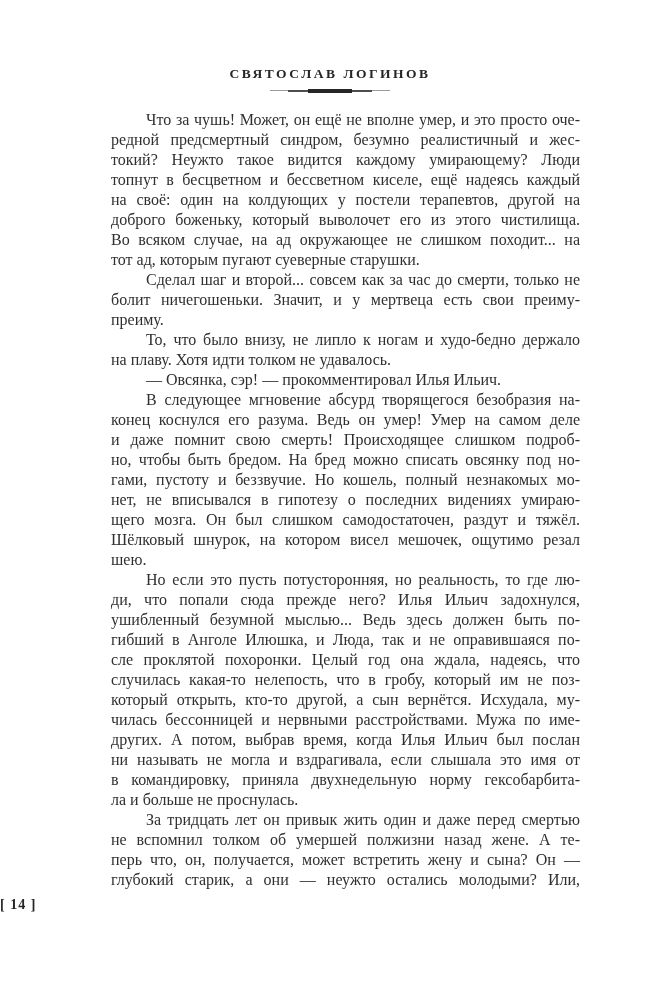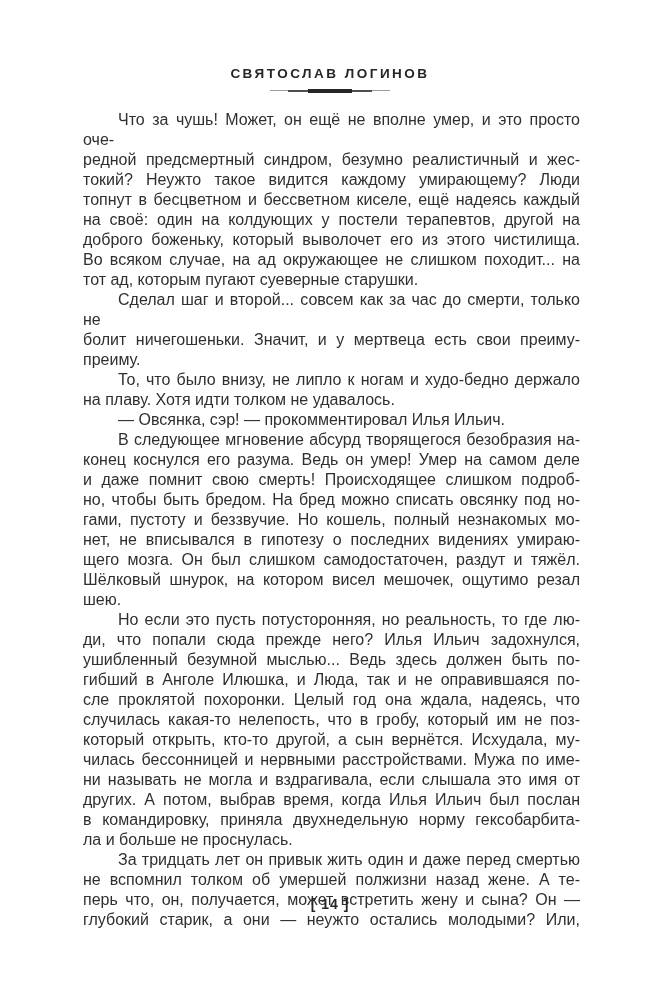--- a/index.html
+++ b/index.html
@@ -5,21 +5,21 @@
   html, body {
     margin: 0;
     padding: 0;
     background: #ffffff;
   }
   .page {
     position: relative;
     width: 660px;
     height: 1001px;
     background: var(--page-bg, #ffffff);
-    font-family: Liberation Sans, sans-serif;
+    font-family: Liberation Serif, serif;
     color: var(--text-color, #2f2f2f);
     overflow: hidden;
   }
   .running-head {
     position: absolute;
     top: 66px;
     left: 0;
     width: 660px;
     text-align: center;
     font-size: 13.5px;
@@ -70,33 +70,33 @@
     margin: 0;
     padding: 0;
   }
   .line {
     font-size: 16px;
     line-height: 20px;
     white-space: normal;
     text-align: justify;
     text-align-last: left;
     color: var(--text-color, #2f2f2f);
+    margin-left: 28px;
   }
   .line.jst {
     text-align-last: justify;
   }
   .line.first {
     text-indent: 35px;
   }
   .page-number {
     position: absolute;
     top: 896px;
     left: 0;
     width: 660px;
-    text-align: center;
     font-size: 14px;
     font-weight: 700;
     letter-spacing: 1px;
     color: var(--heading-color, #262626);
     line-height: 17px;
   }
 </style>
 </head>
 <body>
 
@@ -146,22 +146,22 @@
       </div>
       <div class="para">
         <div class="line first jst">Но если это пусть потусторонняя, но реальность, то где лю-</div>
         <div class="line jst">ди, что попали сюда прежде него? Илья Ильич задохнулся,</div>
         <div class="line jst">ушибленный безумной мыслью... Ведь здесь должен быть по-</div>
         <div class="line jst">гибший в Анголе Илюшка, и Люда, так и не оправившаяся по-</div>
         <div class="line jst">сле проклятой похоронки. Целый год она ждала, надеясь, что</div>
         <div class="line jst">случилась какая-то нелепость, что в гробу, который им не поз-</div>
         <div class="line jst">который открыть, кто-то другой, а сын вернётся. Исхудала, му-</div>
         <div class="line jst">чилась бессонницей и нервными расстройствами. Мужа по име-</div>
+        <div class="line jst">других. А потом, выбрав время, когда Илья Ильич был послан</div>
         <div class="line jst">ни называть не могла и вздрагивала, если слышала это имя от</div>
-        <div class="line jst">других. А потом, выбрав время, когда Илья Ильич был послан</div>
         <div class="line jst">в командировку, приняла двухнедельную норму гексобарбита-</div>
         <div class="line">ла и больше не проснулась.</div>
       </div>
       <div class="para">
         <div class="line first jst">За тридцать лет он привык жить один и даже перед смертью</div>
         <div class="line jst">не вспомнил толком об умершей полжизни назад жене. А те-</div>
         <div class="line jst">перь что, он, получается, может встретить жену и сына? Он —</div>
         <div class="line jst">глубокий старик, а они — неужто остались молодыми? Или,</div>
       </div>
     </div>

